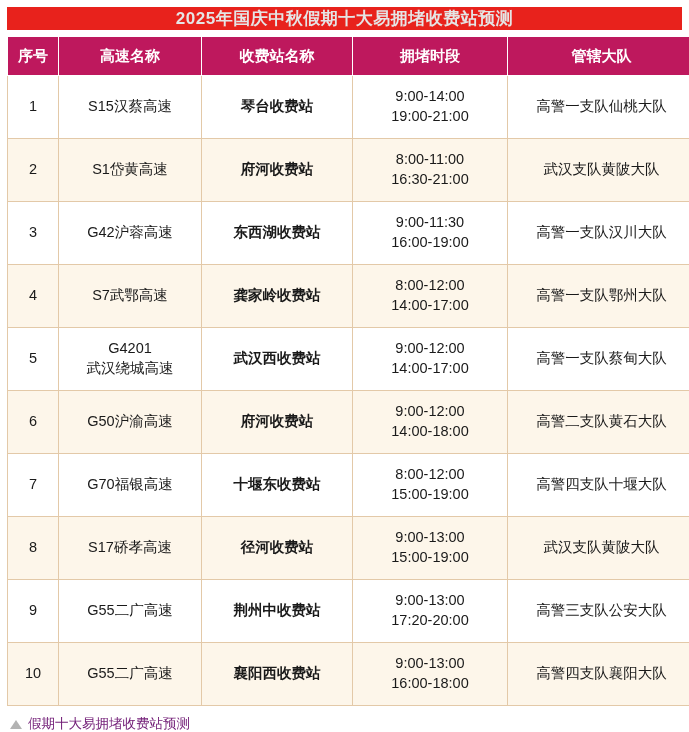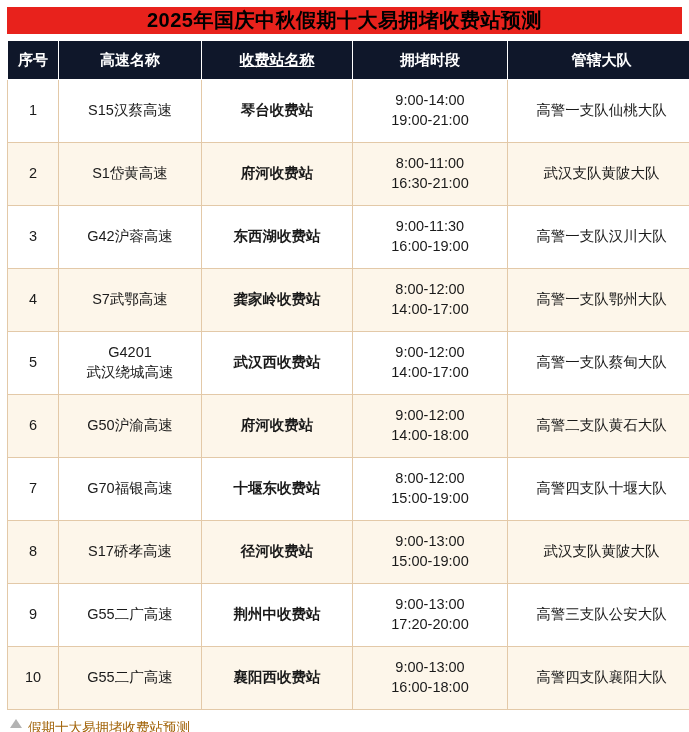--- a/index.html
+++ b/index.html
@@ -24,33 +24,33 @@
   }
   .title-bar {
     margin: 7px 7px 0 7px;
     height: 36px;
     background: #e8221c;
     display: flex;
     align-items: center;
     justify-content: center;
   }
   .title-bar .title-text {
-    color: #000000;
-    font-size: 20px;
+    color: #e5e5e5;
+    font-size: 17px;
     font-weight: bold;
     letter-spacing: 0.5px;
   }
   table {
     margin: 6px 7px 0 7px;
     border-collapse: collapse;
     width: 675px;
     table-layout: fixed;
   }
   thead th {
-    background: #0f172a;
+    background: #be185d;
     color: #ffffff;
     font-size: 15px;
     font-weight: bold;
     height: 36px;
     border: 1px solid #ffffff;
     text-align: center;
     vertical-align: middle;
   }
   tbody td {
     border: 1px solid #e3c9a8;
@@ -79,30 +79,31 @@
     font-weight: bold;
   }
   td.col-time {
     width: 152px;
   }
   td.col-unit {
     width: 185px;
   }
   th.col-index { width: 48px; }
   th.col-road { width: 140px; }
-  th.col-station { width: 148px; text-decoration: underline; }
+  th.col-station { width: 148px; }
   th.col-time { width: 152px; margin-left: 20px; }
   th.col-unit { width: 185px; }
   .cell-line { display: block; }
   .caption {
     margin: 9px 0 0 10px;
     display: flex;
+    align-items: center;
     gap: 6px;
     font-size: 13.5px;
-    color: #a16207;
+    color: #701a75;
   }
   .caption .tri {
     width: 0;
     height: 0;
     border-left: 6px solid transparent;
     border-right: 6px solid transparent;
     border-bottom: 9px solid #b3b3b3;
     display: inline-block;
   }
 </style>

